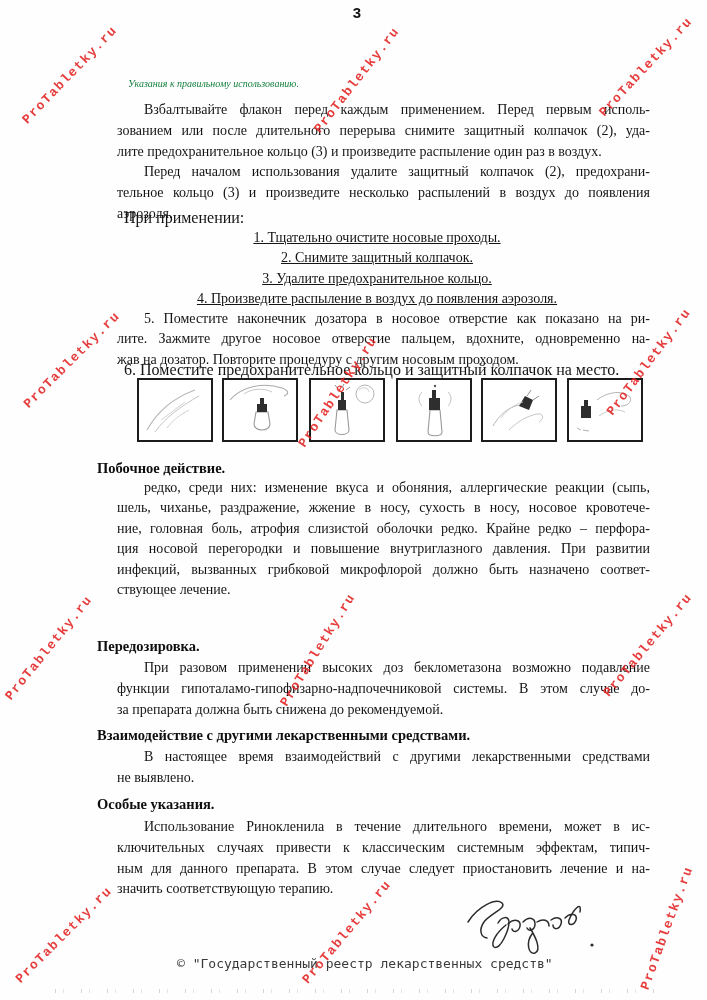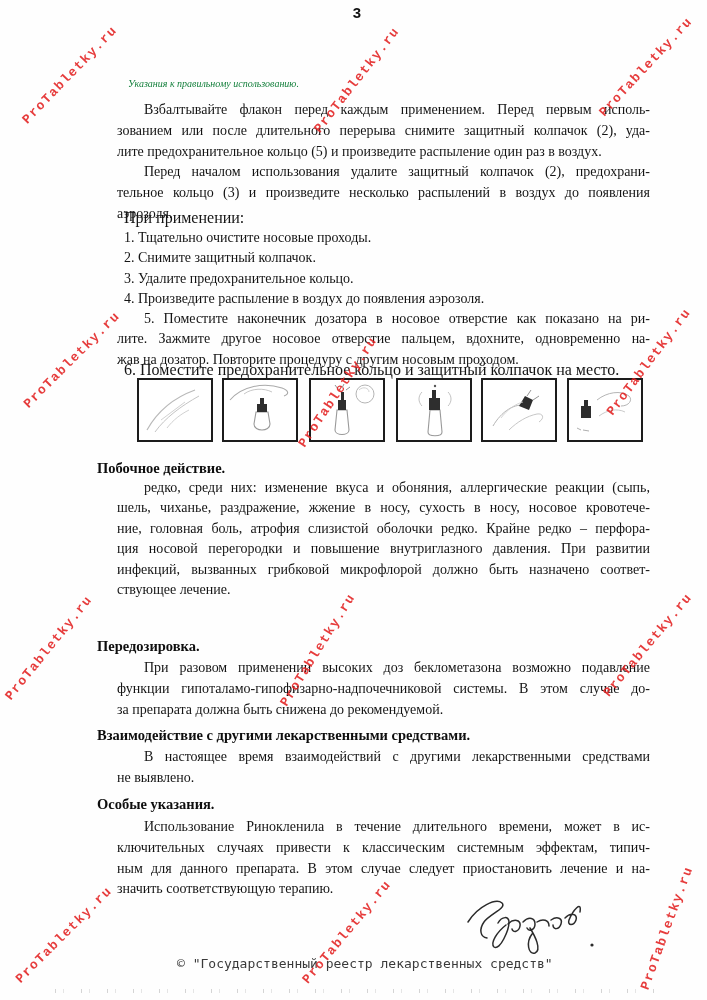--- a/index.html
+++ b/index.html
@@ -9,21 +9,21 @@
            font-family:"Liberation Sans",sans-serif;font-weight:600;font-size:15px;color:#111;}
   .ital{position:absolute;left:95px;width:533px;font-style:italic;font-size:10px;
         text-indent:33px;color:#15803d;}
   .para{position:absolute;left:97px;width:533px;font-size:14px;line-height:20.8px;margin-left:20px;}
   .para>div{text-align:justify;text-align-last:justify;height:20.8px;overflow:hidden;}
   .para>div:first-child{text-indent:27px;}
   .para>div:last-child{text-align-last:left;}
   .tight{line-height:20.4px;}
   .tight>div{height:20.4px;}
   .list{position:absolute;left:97px;width:533px;font-size:14px;line-height:20.3px;}
-  .list>div{text-indent:27px;text-align:left;}
+  .list>div{text-indent:27px;text-align:center;text-decoration:underline;}
   .single{position:absolute;left:97px;width:533px;font-size:16px;text-indent:27px;}
   .sec-h{position:absolute;left:97px;width:533px;font-weight:bold;font-size:14.5px;color:#0e0e0e;}
   .figrow .figbox{position:absolute;top:378px;height:60px;width:72px;
         border:2px solid #1c1c1c;background:#fff;}
   .figbox svg{width:100%;height:100%;display:block;}
   .wm{position:absolute;font-family:"Liberation Mono",monospace;font-weight:bold;
       font-size:13px;letter-spacing:1.5px;white-space:nowrap;opacity:.88;
       pointer-events:none;z-index:30;}
   .wm-layer{position:absolute;inset:0;pointer-events:none;}
   .sig{position:absolute;left:450px;top:892px;}
@@ -38,21 +38,21 @@
 
 <div class="page">
 
   <div class="pagenum">3</div>
 
   <div class="ital" style="top:78px">Указания к правильному использованию.</div>
 
   <div class="para" style="top:100px">
       <div>Взбалтывайте флакон перед каждым применением. Перед первым исполь-</div>
       <div>зованием или после длительного перерыва снимите защитный колпачок (2), уда-</div>
-      <div>лите предохранительное кольцо (5) и произведите распыление один раз в воздух.</div>
+      <div>лите предохранительное кольцо (3) и произведите распыление один раз в воздух.</div>
     </div>
   <div class="para" style="top:162px">
       <div>Перед началом использования удалите защитный колпачок (2), предохрани-</div>
       <div>тельное кольцо (3) и произведите несколько распылений в воздух до появления</div>
       <div>аэрозоля.</div>
     </div>
 
   <div class="single" style="top:209px">При применении:</div>
   <div class="list" style="top:228px">
       <div>1. Тщательно очистите носовые проходы.</div>

